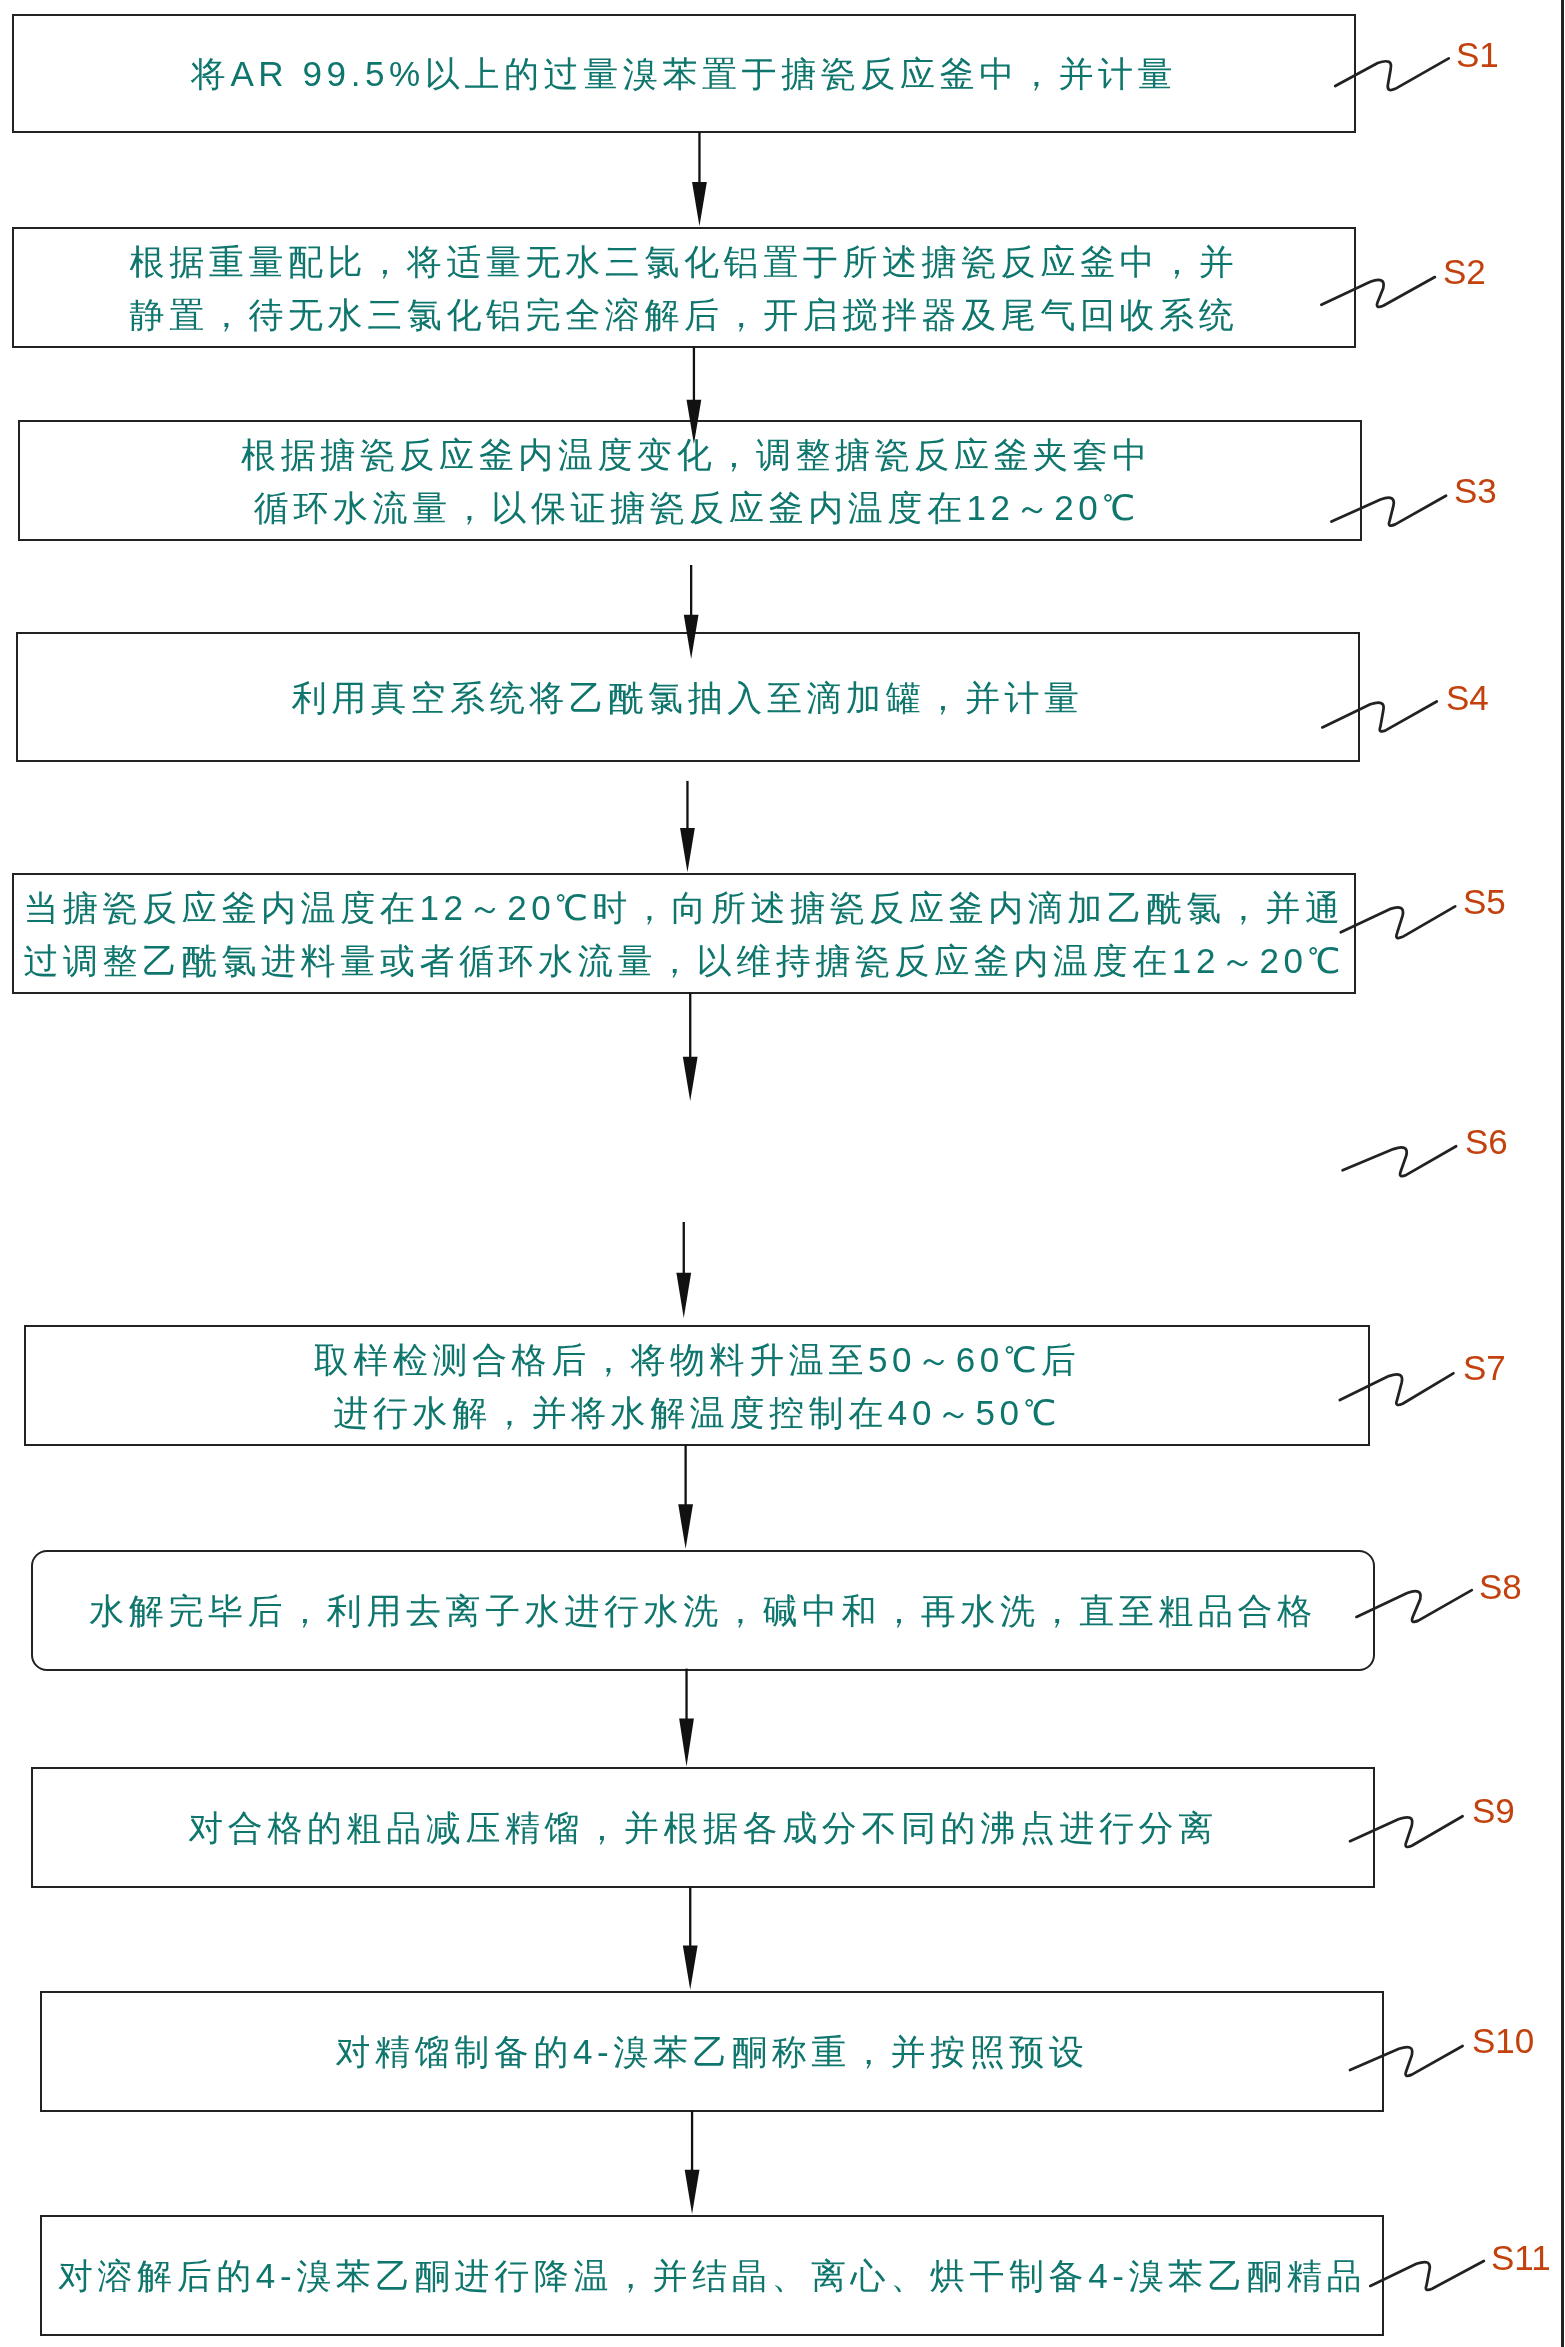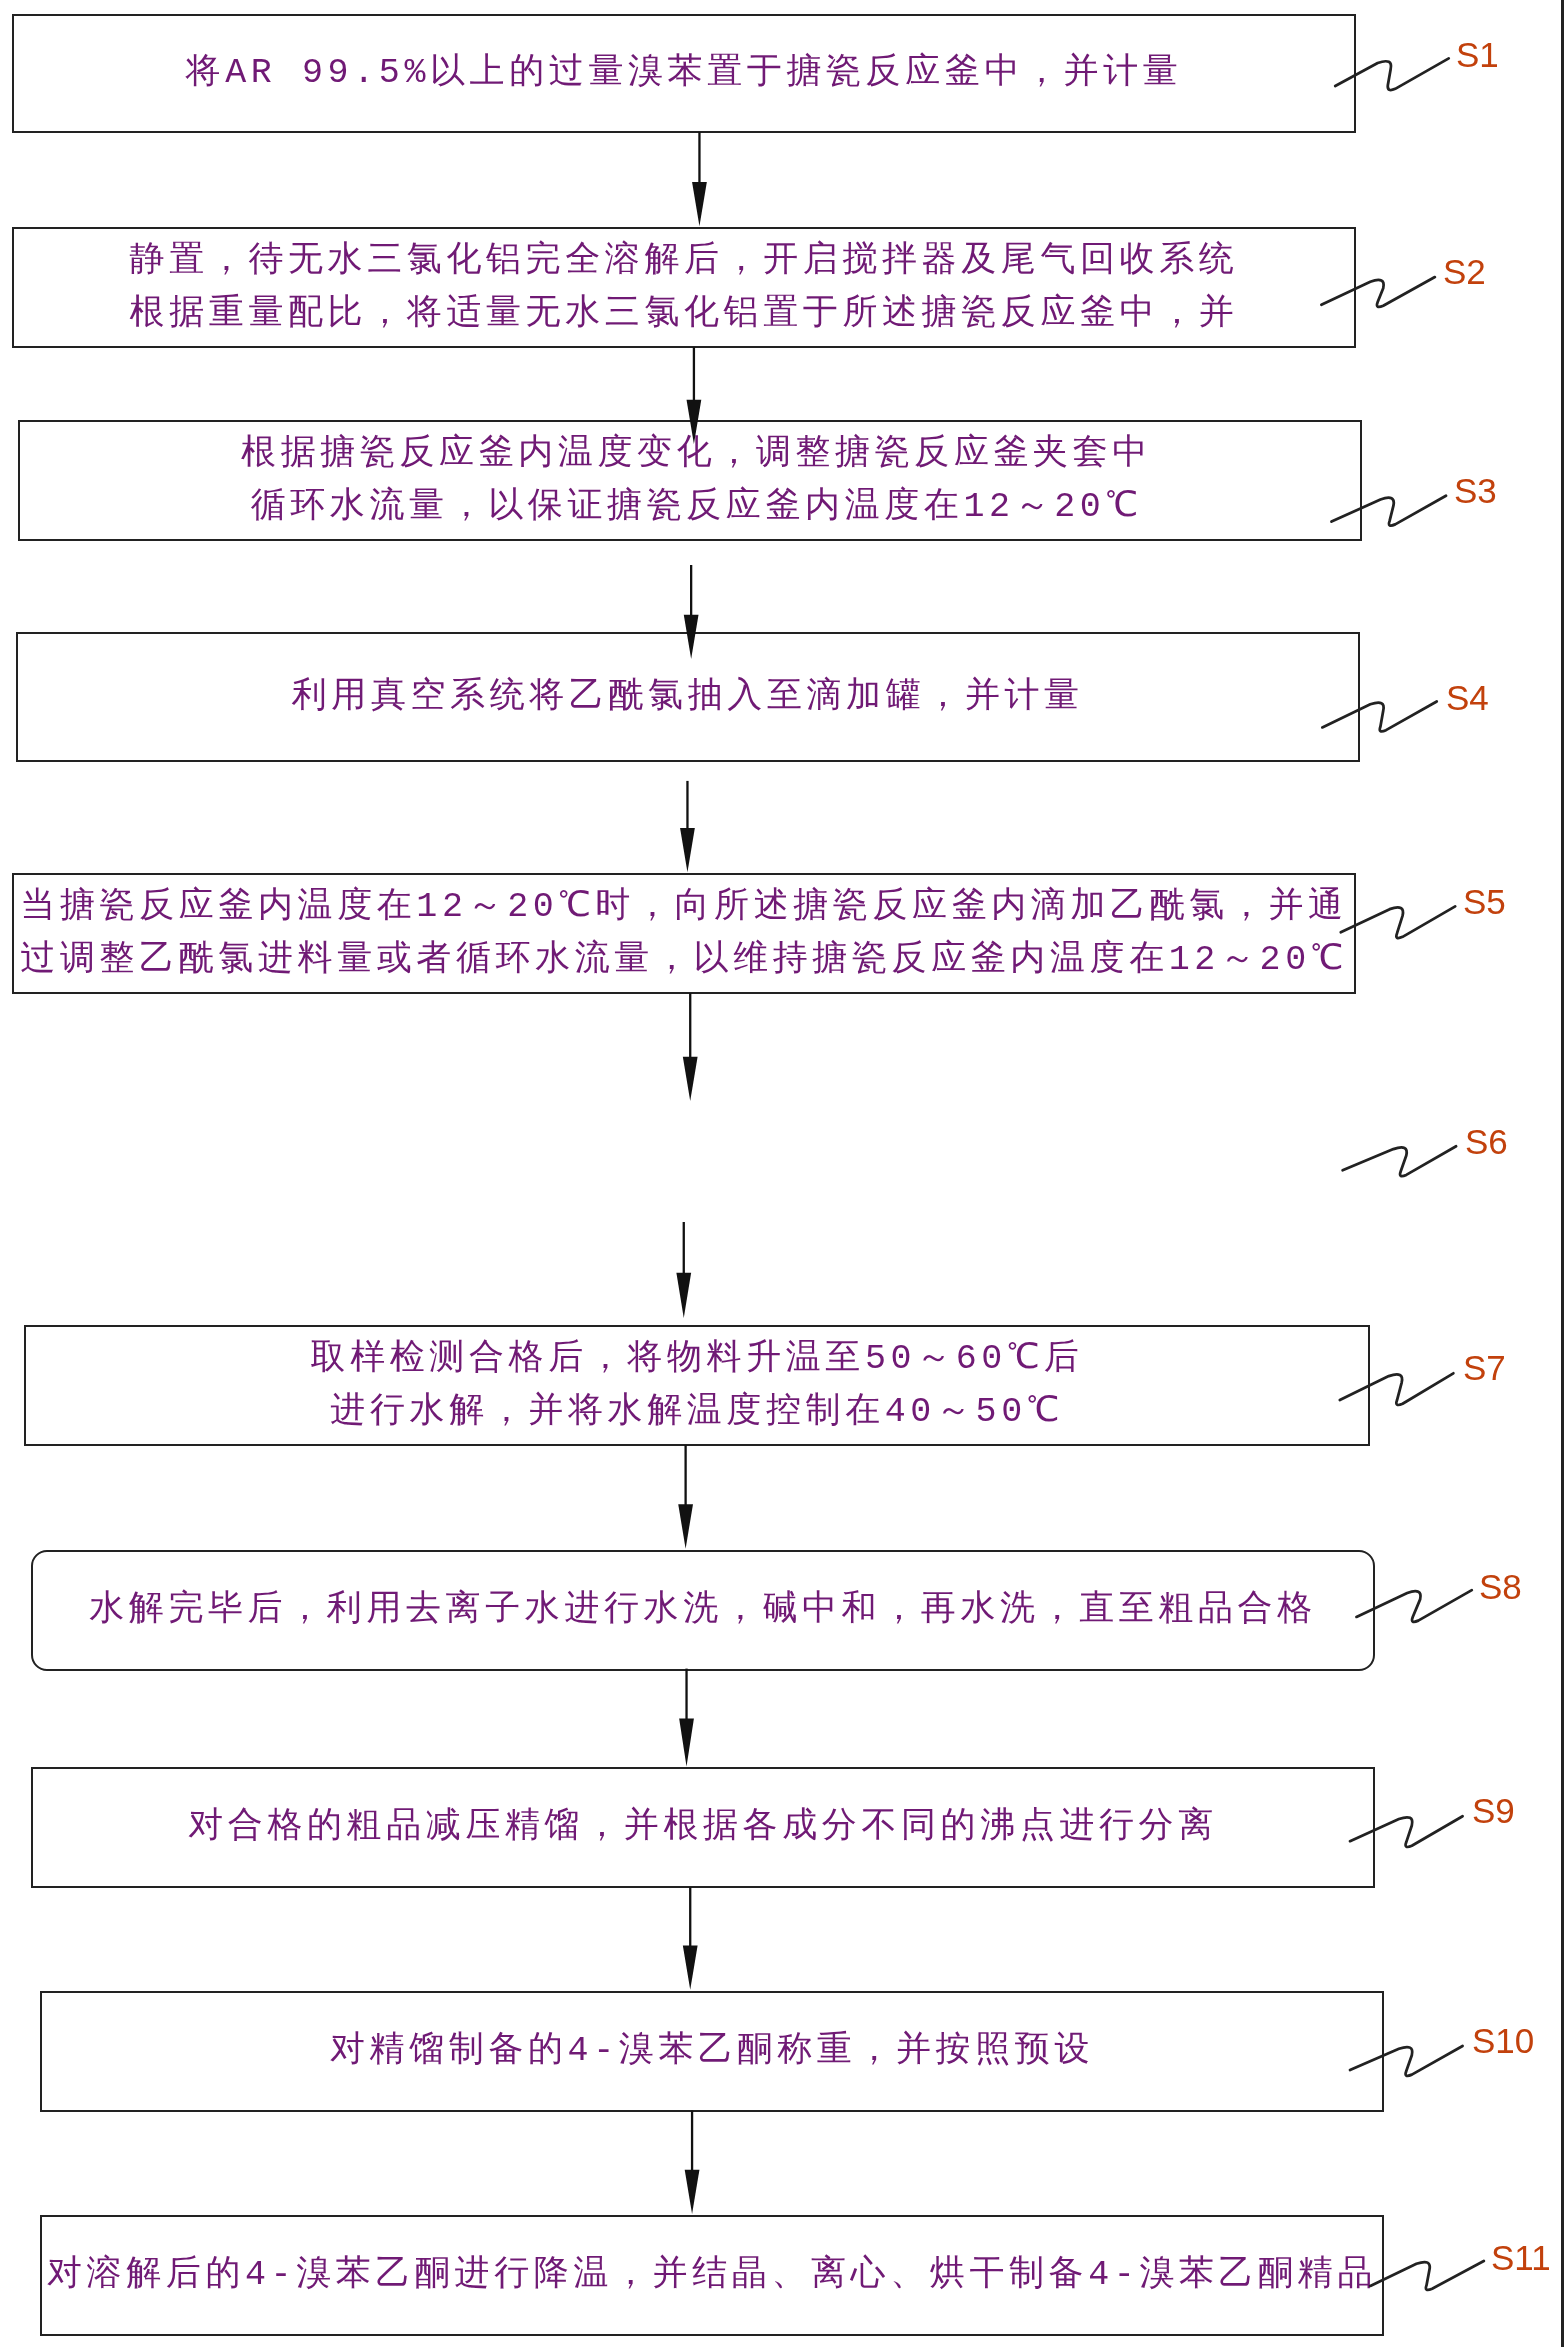--- a/index.html
+++ b/index.html
@@ -17,25 +17,25 @@
       background: #ffffff;
       display: flex;
       align-items: center;
       justify-content: center;
     }
     .step-text {
       display: flex;
       flex-direction: column;
       align-items: center;
       justify-content: center;
-      font-family: Liberation Mono, monospace;
+      font-family: Liberation Sans, sans-serif;
       font-size: 35px;
       letter-spacing: 4.6px;
       line-height: 53px;
-      color: #701a75;
+      color: #0f766e;
       white-space: nowrap;
     }
     .step-text .line { display: block; text-align: center; }
     .step-label {
       position: absolute;
       font-family: "Liberation Sans", "DejaVu Sans", sans-serif;
       font-size: 35px;
       line-height: 35px;
       color: #c2410c;
       white-space: nowrap;
@@ -63,22 +63,22 @@
 
   <div class="step-box" style="left:12px;top:14px;width:1344px;height:119px;">
     <div class="step-text">
       <span class="line">将AR 99.5%以上的过量溴苯置于搪瓷反应釜中，并计量</span>
     </div>
   </div>
   <span class="step-label" style="left:1456px;top:37px;">S1</span>
 
   <div class="step-box" style="left:12px;top:227px;width:1344px;height:121px;">
     <div class="step-text">
+      <span class="line">根据重量配比，将适量无水三氯化铝置于所述搪瓷反应釜中，并</span>
       <span class="line">静置，待无水三氯化铝完全溶解后，开启搅拌器及尾气回收系统</span>
-      <span class="line">根据重量配比，将适量无水三氯化铝置于所述搪瓷反应釜中，并</span>
     </div>
   </div>
   <span class="step-label" style="left:1443px;top:254px;">S2</span>
 
   <div class="step-box" style="left:17.5px;top:420px;width:1344px;height:121px;padding-left:14px;">
     <div class="step-text">
       <span class="line">根据搪瓷反应釜内温度变化，调整搪瓷反应釜夹套中</span>
       <span class="line">循环水流量，以保证搪瓷反应釜内温度在12～20℃</span>
     </div>
   </div>

